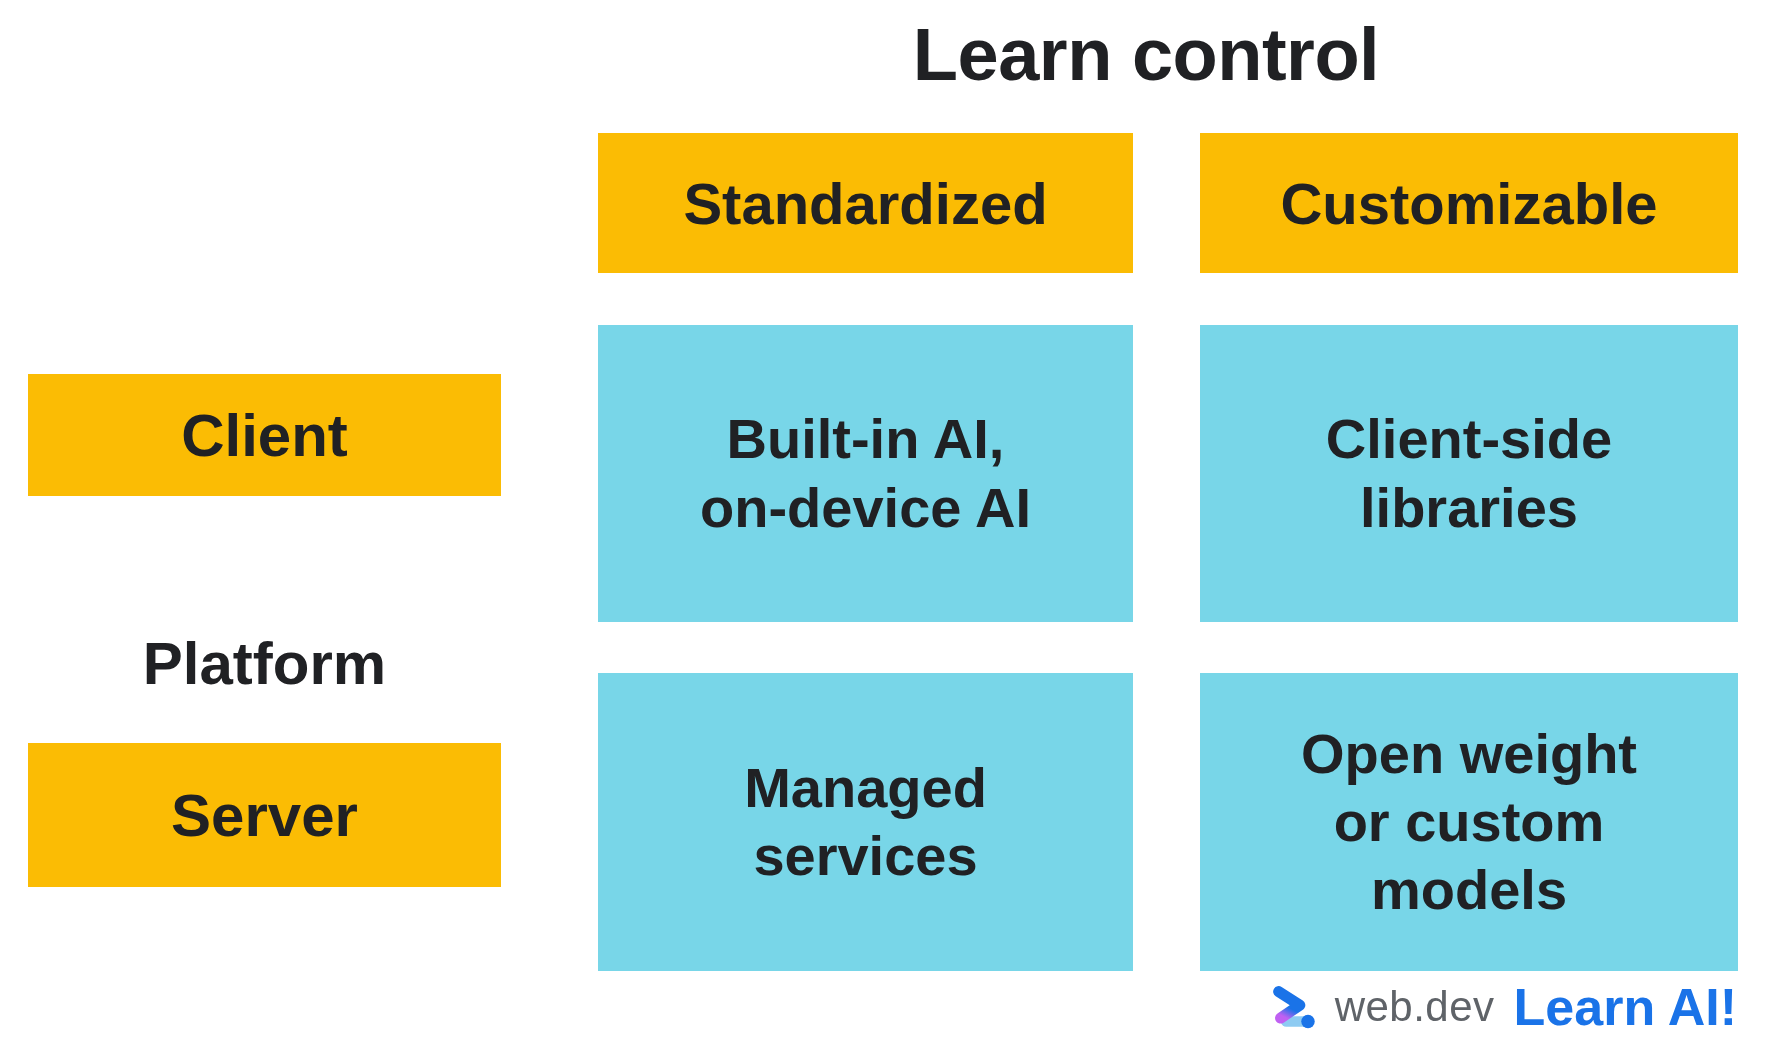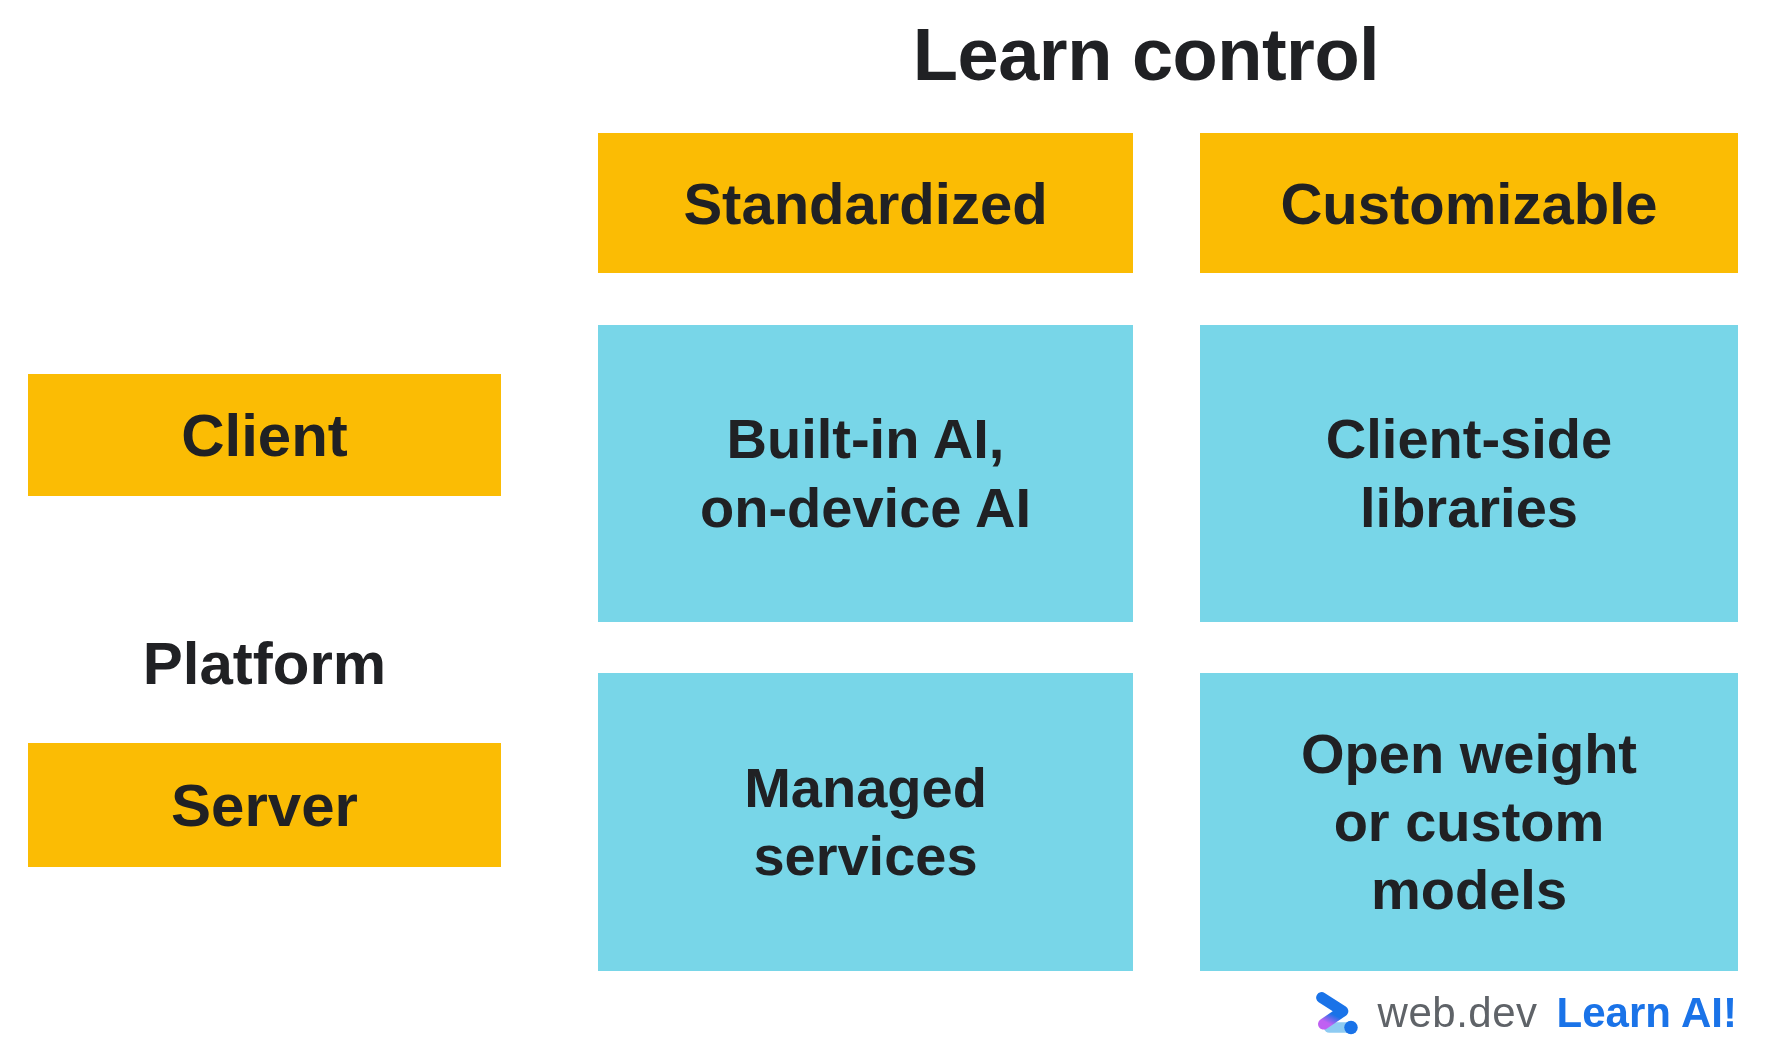--- a/index.html
+++ b/index.html
@@ -50,21 +50,21 @@
   }
   .row1 { top: 325px; height: 297px; }
   .row2 { top: 673px; height: 298px; }
 
   .row-header {
     left: 28px;
     width: 473px;
     font-size: 60px;
   }
   .row-header.client { top: 374px; height: 122px; }
-  .row-header.server { top: 743px; height: 124px; }
+  .row-header.server { top: 743px; height: 144px; }
 
   .row-axis {
     position: absolute;
     left: 28px;
     top: 602px;
     width: 473px;
     height: 66px;
     display: flex;
     align-items: center;
     justify-content: center;
@@ -83,21 +83,21 @@
     gap: 15px;
   }
   .footer .logo-icon { width: 50px; height: 47px; display: block; }
   .brand-name {
     font-size: 42px;
     font-weight: 400;
     color: var(--brand-gray, #5F6368);
     letter-spacing: 0.5px;
   }
   .brand-cta {
-    font-size: 42px;
+    font-size: 52px;
     font-weight: 700;
     color: var(--brand-blue, #1A73E8);
     margin-left: 4px;
   }
 </style>
 </head>
 <body>
 
 <div class="stage">
 

